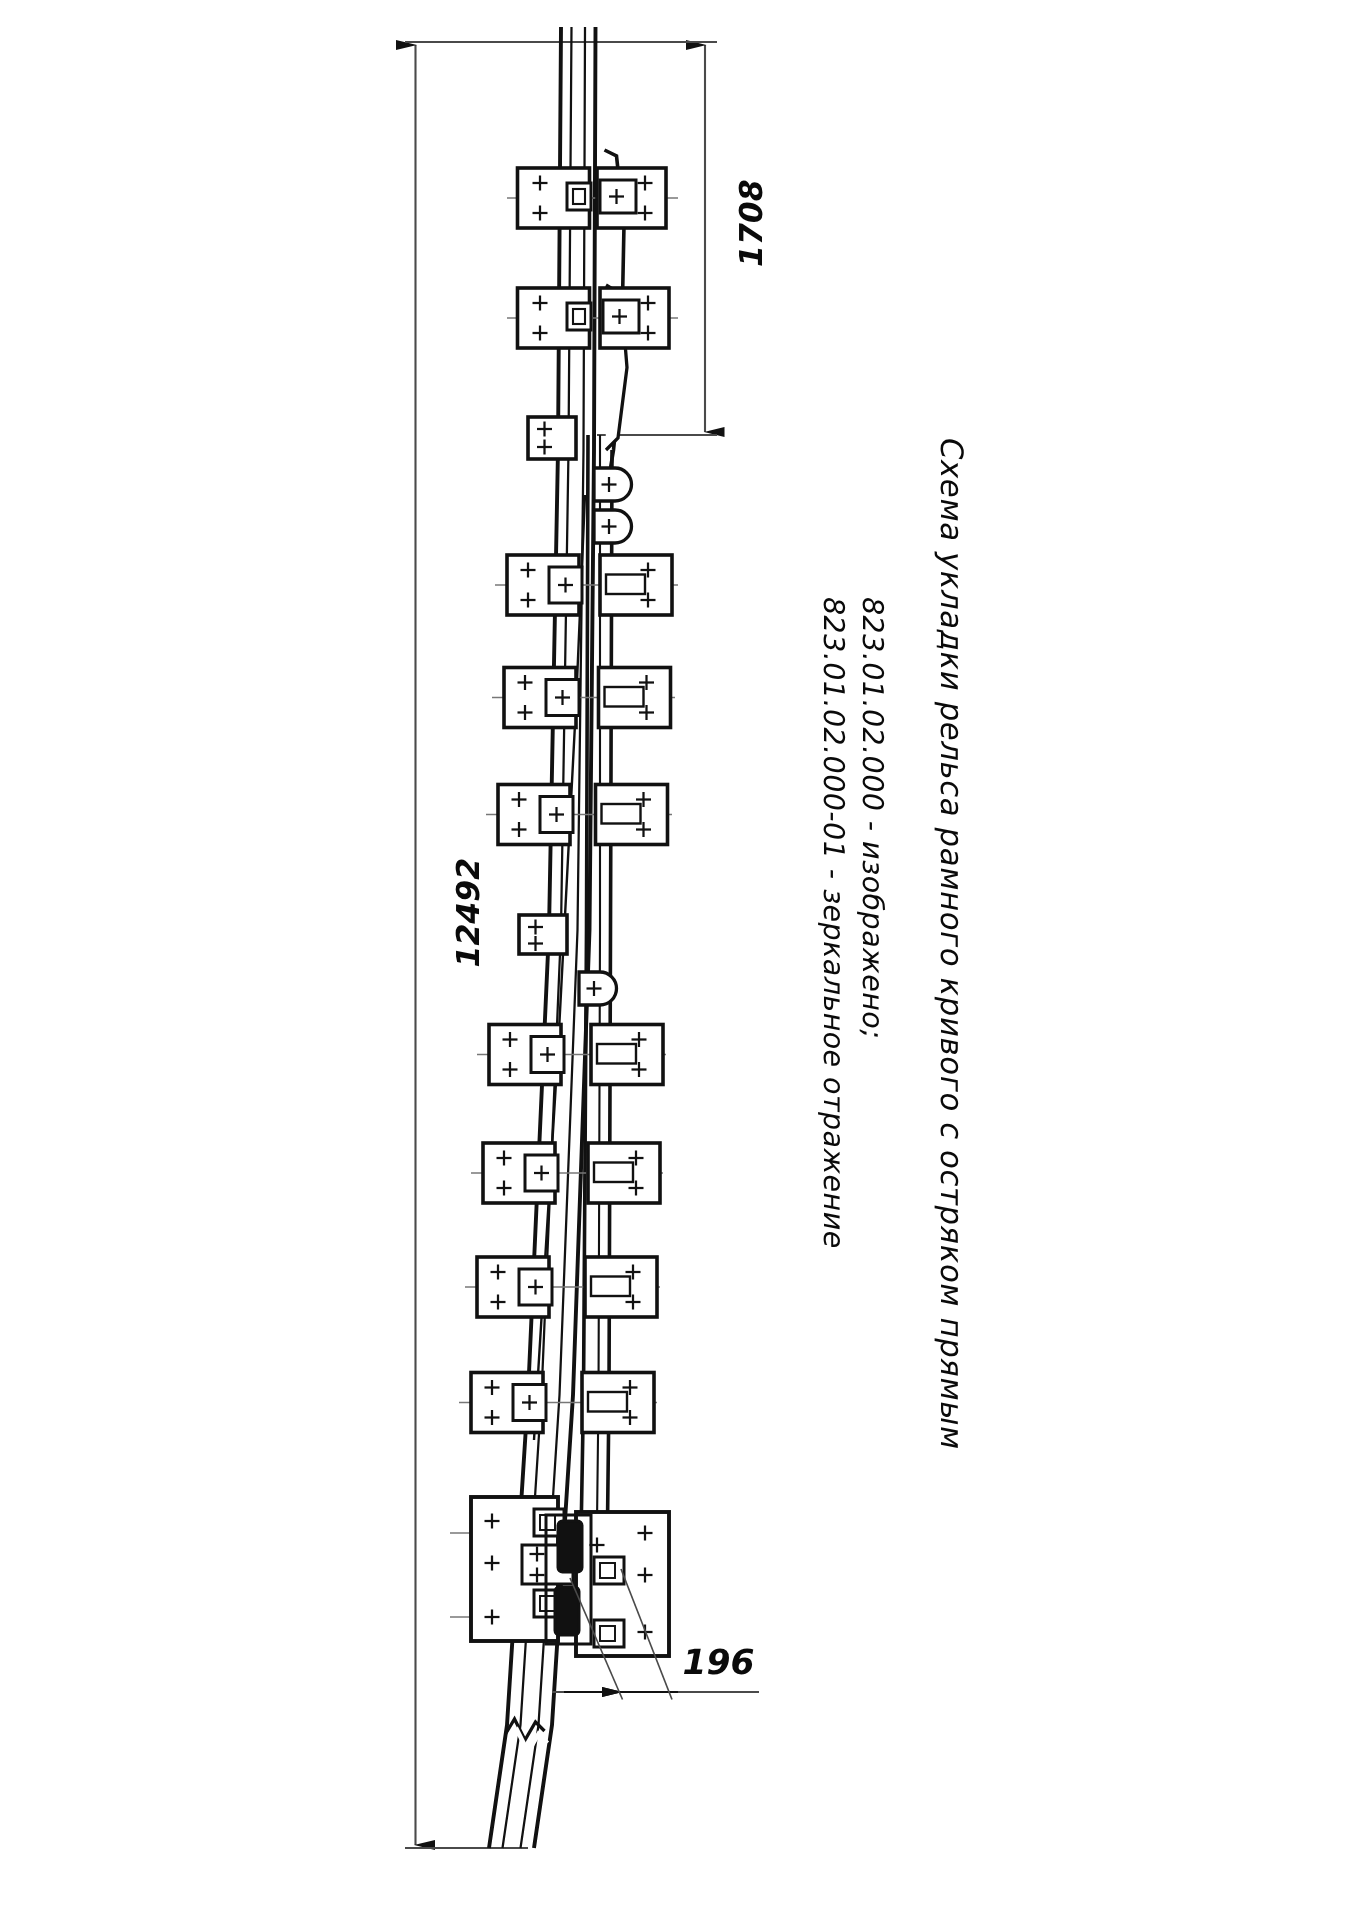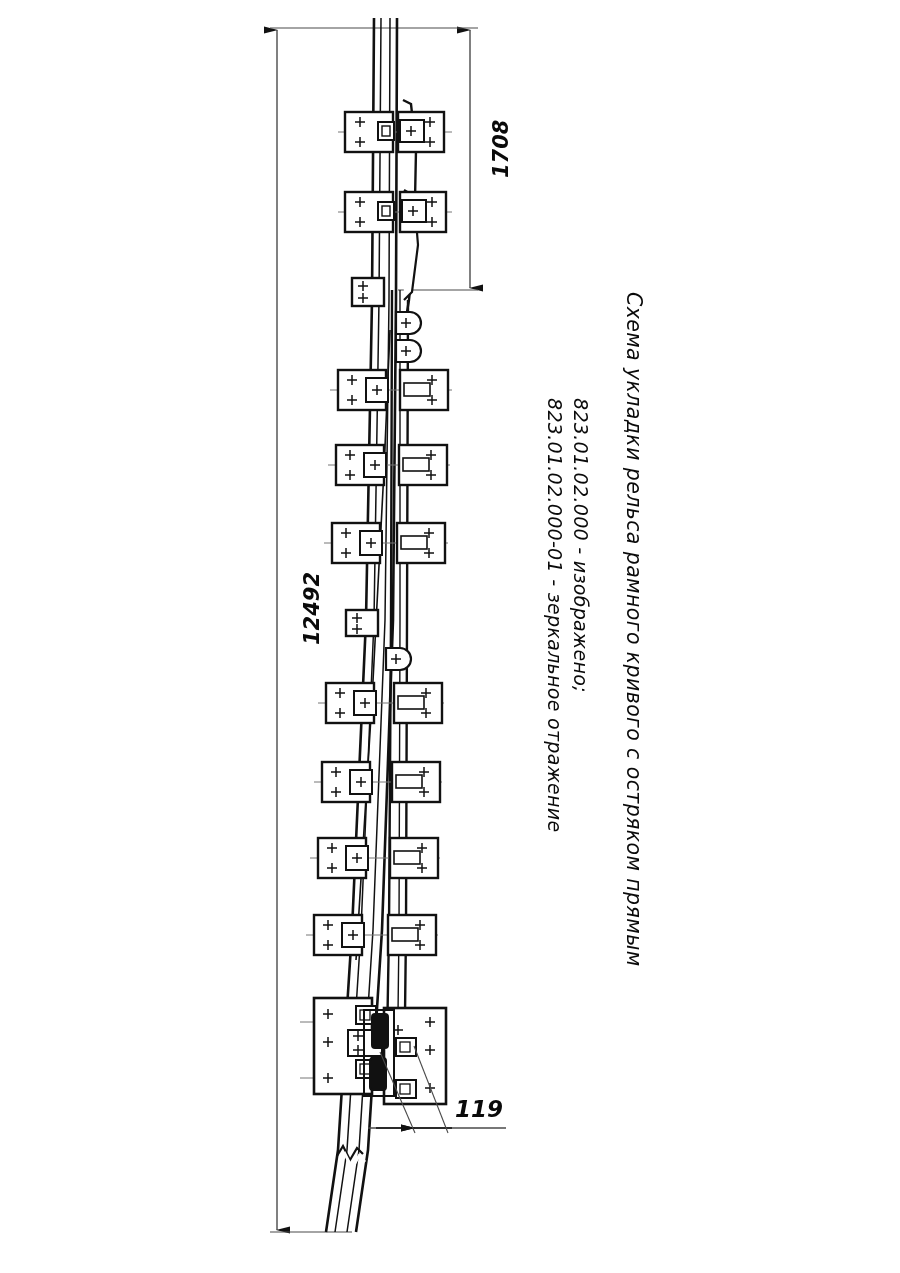--- a/index.html
+++ b/index.html
@@ -288,15 +288,15 @@
 
     <div class="tline t-sub" style="left:592px;top:398px;transform:rotate(90deg);">823.01.02.000  -  изображено;</div>
 
     <div class="tline t-sub" style="left:566px;top:398px;transform:rotate(90deg);">823.01.02.000-01 - зеркальное отражение</div>
   </div>
 
   <div class="dimtxt d-12492" style="left:300px;top:645px;transform:rotate(-90deg);">12492</div>
 
   <div class="dimtxt d-1708" style="left:489px;top:178px;transform:rotate(-90deg);">1708</div>
 
-  <div class="dimtxt d-155" style="left:455px;top:1096px;">119</div>
+  <div class="dimtxt d-155" style="left:455px;top:1096px;">196</div>
 
 </div>
 
 </body></html>

